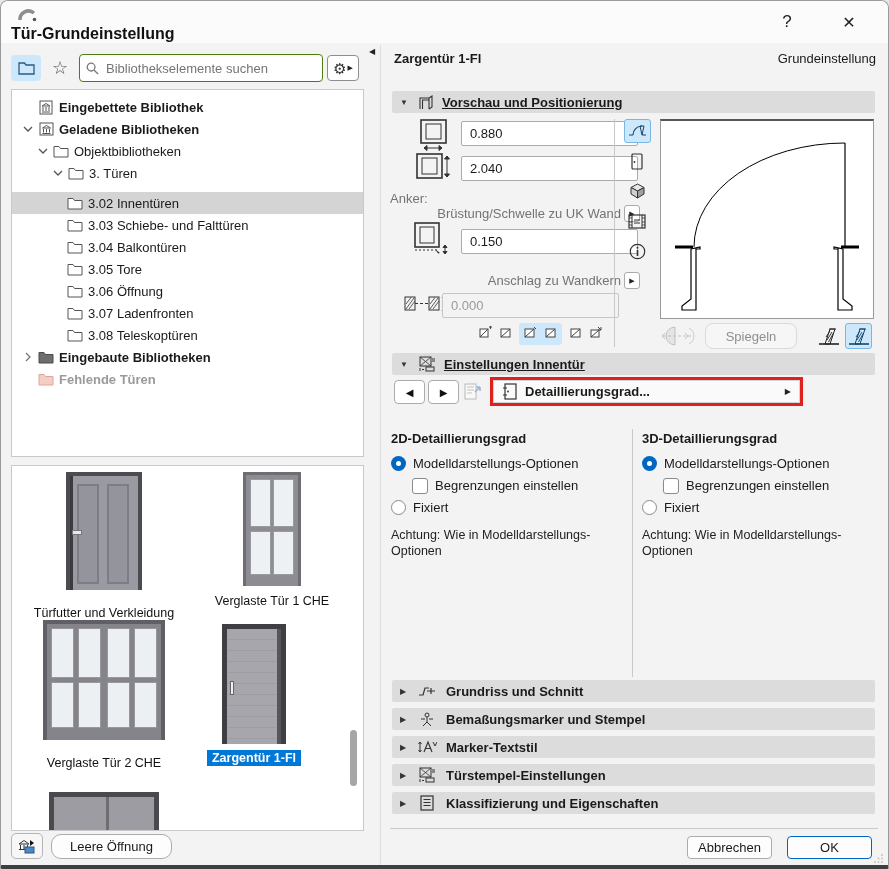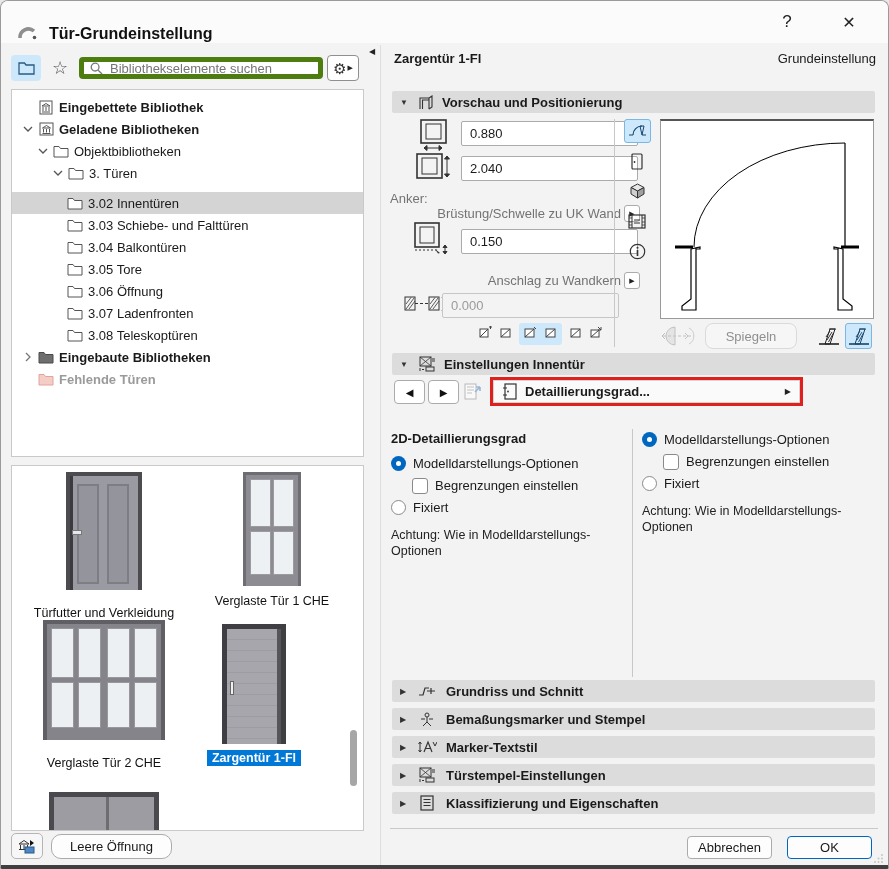--- a/index.html
+++ b/index.html
@@ -4,31 +4,31 @@
 <style>
   html,body{margin:0;padding:0;background:#e8e8e8;}
   *{box-sizing:border-box;}
   .window{
     position:relative;width:889px;height:869px;background:#f3f3f3;
     border:1px solid #9a9a9a;border-bottom:4px solid #3f3f3f;
     border-radius:8px 8px 2px 2px;overflow:hidden;
     font-family:"Liberation Sans",sans-serif;color:#1a1a1a;font-size:13px;
   }
   
-  .titlebar{position:absolute;left:0;top:0;width:100%;height:42px;background:#fbfbfb;display:flex;align-items:flex-end;}
+  .titlebar{position:absolute;left:0;top:0;width:100%;height:42px;background:#fbfbfb;display:flex;align-items:flex-start;flex-direction:column;}
   .app-logo{margin-left:14px;width:24px;height:24px;}
   .title-text{margin-left:10px;font-size:16px;font-weight:bold;color:#111;}
   .tb-btn{position:absolute;top:6px;width:42px;height:30px;display:flex;align-items:center;justify-content:center;font-size:17px;color:#222;cursor:pointer;}
   .tb-help{right:80px;}
   .tb-close{right:18px;font-size:16px;}
   
   .lt-toolbar{position:absolute;left:10px;top:53px;width:356px;height:28px;display:flex;align-items:center;gap:4px;}
   .sq-btn{width:30px;height:26px;border-radius:4px;display:flex;align-items:center;justify-content:center;}
   .sq-btn.active{background:#cde8fb;}
-  .search-box{position:relative;width:244px;height:22px;background:#fff;border:5px solid #4d7c0f;border-radius:4px;display:flex;align-items:center;padding-left:6px;}
+  .search-box{position:relative;width:244px;height:28px;background:#fff;border:1px solid #4d7c0f;border-radius:4px;display:flex;align-items:center;padding-left:6px;}
   .search-box input{border:none;outline:none;background:transparent;font-family:"Liberation Sans",sans-serif;font-size:13px;color:#555;width:200px;margin-left:5px;}
   .gear-btn{width:32px;height:26px;border:1px solid #8f8f8f;border-radius:4px;background:#fff;display:flex;align-items:center;justify-content:center;gap:1px;}
   .gear-glyph{font-size:15px;color:#333;line-height:1;}
   .mini-arrow{font-size:7px;color:#222;}
   
   .tree-panel{position:absolute;left:10px;top:88px;width:353px;height:368px;background:#fff;border:1px solid #c9c9c9;padding-top:6px;overflow:hidden;}
   .tree-row{display:flex;align-items:center;height:22px;padding-left:8px;white-space:nowrap;}
   .tree-row.sel{background:#d4d4d4;margin-top:8px;}
   .tree-row.lvl1{padding-left:23px;}
   .tree-row.lvl2{padding-left:38px;}
@@ -66,21 +66,21 @@
   .lib-btn{width:32px;height:26px;border:1px solid #b5b5b5;border-radius:5px;background:#f7f7f7;display:flex;align-items:center;justify-content:center;}
   .empty-btn{height:25px;padding:0 18px;border:1px solid #ababab;border-radius:10px;background:#fdfdfd;font-size:13px;display:flex;align-items:center;}
   
   .pane-div{position:absolute;left:379px;top:44px;bottom:0;width:1px;background:#dedede;}
   .pane-collapse{position:absolute;left:368px;top:46px;font-size:8px;color:#222;}
   
   .rp-header{position:absolute;left:393px;top:50px;width:482px;display:flex;justify-content:space-between;}
   .rp-name{font-weight:bold;}
   .sec-bar{position:absolute;left:391px;width:483px;height:22px;background:#dcdcdc;border-radius:2px;display:flex;align-items:center;padding-left:8px;gap:8px;}
   .sec-bar .tri{font-size:8px;color:#333;width:10px;}
-  .sec-bar .sec-title{font-weight:bold;}
+  .sec-bar .sec-title{font-weight:bold;text-decoration:underline;}
   .sb1{top:90px;} .sb2{top:352px;}
   .field{position:absolute;width:177px;height:25px;background:#fff;border:1px solid #ababab;border-radius:2px;font-size:13px;display:flex;align-items:center;padding-left:8px;}
   .field.dis{background:#f3f3f3;color:#9a9a9a;border-color:#c6c6c6;}
   .lbl{position:absolute;font-size:13px;color:#737373;}
   .flyout-btn{position:absolute;width:16px;height:17px;border:1px solid #ababab;border-radius:3px;background:#fff;display:flex;align-items:center;justify-content:center;font-size:7px;color:#222;}
   .anchor-row{position:absolute;left:478px;top:322px;display:flex;align-items:center;gap:7px;}
   .anchor-hl{background:#cde8fb;border-radius:3px;padding:3px 5px;display:flex;gap:7px;}
   .vdiv1{position:absolute;left:613px;top:118px;height:228px;width:1px;background:#c8c8c8;}
   .pv-col{position:absolute;left:622px;top:118px;width:28px;display:flex;flex-direction:column;gap:6px;align-items:center;}
   .pv-btn{width:27px;height:24px;border-radius:3px;display:flex;align-items:center;justify-content:center;}
@@ -587,20 +587,21 @@
     <div class="opt-row">
       <span class="radio"></span>
       <span>Fixiert</span>
     </div>
     <div class="lod-note">Achtung: Wie in Modelldarstellungs-Optionen</div>
   </div>
 
   <div class="vdiv2"></div>
 
   <div class="lod-col c3d">
+    <div class="lod-title">3D-Detaillierungsgrad</div>
     <div class="opt-row">
       <span class="radio sel"></span>
       <span>Modelldarstellungs-Optionen</span>
     </div>
     <div class="opt-row ind">
       <span class="checkbox"></span>
       <span>Begrenzungen einstellen</span>
     </div>
     <div class="opt-row">
       <span class="radio"></span>

